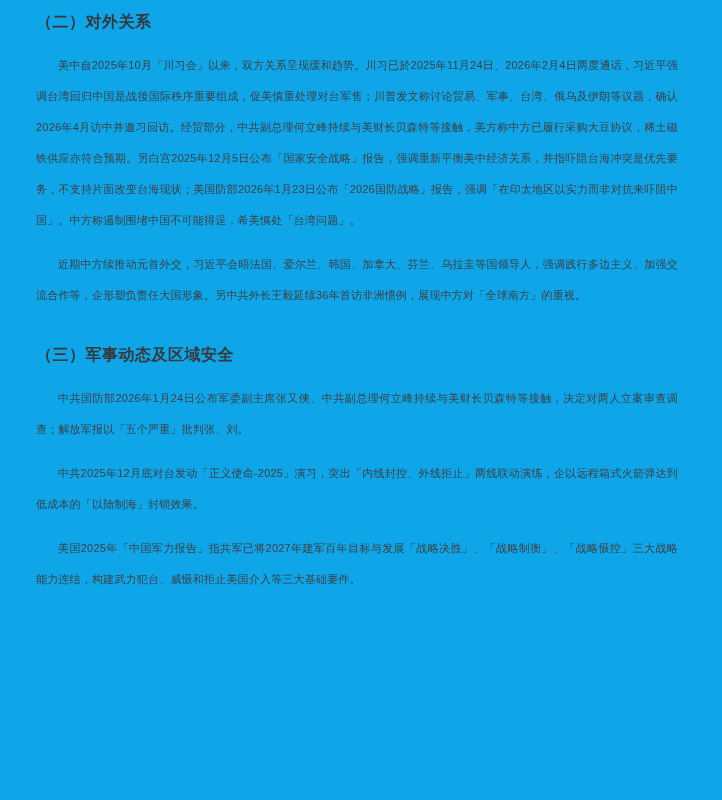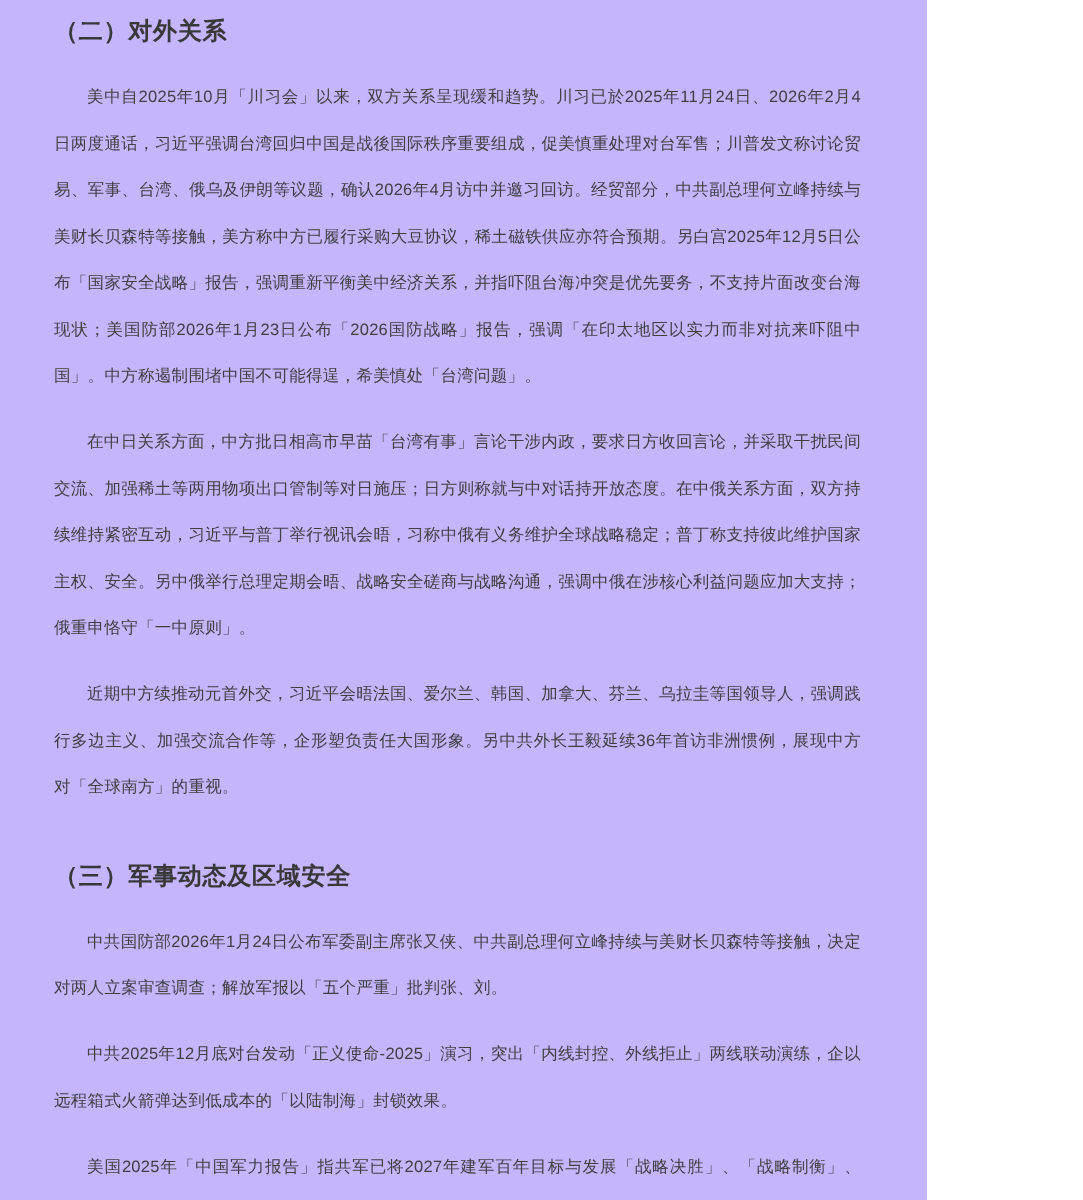--- a/index.html
+++ b/index.html
@@ -8,24 +8,24 @@
     background: #ffffff;
   }
   body {
     width: 722px;
     height: 800px;
     overflow: hidden;
     font-family: "Liberation Sans", "DejaVu Sans", sans-serif;
   }
   .doc-page {
     box-sizing: border-box;
-    width: 618px;
+    width: 722px;
     height: 800px;
     padding: 10px 44px 0 36px;
-    background: #c4b5fd;
+    background: #0ea5e9;
   }
   .sec-heading {
     font-size: 16px;
     font-weight: bold;
     color: #383838;
     line-height: 24px;
     margin: 0 0 16px 0;
     letter-spacing: 0.5px;
   }
   .sec-heading.second {
@@ -45,21 +45,20 @@
 </style>
 </head>
 <body>
 
 <div class="doc-page">
 
   <h2 class="sec-heading">（二）对外关系</h2>
 
   <p class="para">美中自2025年10月「川习会」以来，双方关系呈现缓和趋势。川习已於2025年11月24日、2026年2月4日两度通话，习近平强调台湾回归中国是战後国际秩序重要组成，促美慎重处理对台军售；川普发文称讨论贸易、军事、台湾、俄乌及伊朗等议题，确认2026年4月访中并邀习回访。经贸部分，中共副总理何立峰持续与美财长贝森特等接触，美方称中方已履行采购大豆协议，稀土磁铁供应亦符合预期。另白宫2025年12月5日公布「国家安全战略」报告，强调重新平衡美中经济关系，并指吓阻台海冲突是优先要务，不支持片面改变台海现状；美国防部2026年1月23日公布「2026国防战略」报告，强调「在印太地区以实力而非对抗来吓阻中国」。中方称遏制围堵中国不可能得逞，希美慎处「台湾问题」。</p>
 
-  <p class="para">在中日关系方面，中方批日相高市早苗「台湾有事」言论干涉内政，要求日方收回言论，并采取干扰民间交流、加强稀土等两用物项出口管制等对日施压；日方则称就与中对话持开放态度。在中俄关系方面，双方持续维持紧密互动，习近平与普丁举行视讯会晤，习称中俄有义务维护全球战略稳定；普丁称支持彼此维护国家主权、安全。另中俄举行总理定期会晤、战略安全磋商与战略沟通，强调中俄在涉核心利益问题应加大支持；俄重申恪守「一中原则」。</p>
 
   <p class="para">近期中方续推动元首外交，习近平会晤法国、爱尔兰、韩国、加拿大、芬兰、乌拉圭等国领导人，强调践行多边主义、加强交流合作等，企形塑负责任大国形象。另中共外长王毅延续36年首访非洲惯例，展现中方对「全球南方」的重视。</p>
 
   <h2 class="sec-heading second">（三）军事动态及区域安全</h2>
 
   <p class="para">中共国防部2026年1月24日公布军委副主席张又侠、中共副总理何立峰持续与美财长贝森特等接触，决定对两人立案审查调查；解放军报以「五个严重」批判张、刘。</p>
 
   <p class="para">中共2025年12月底对台发动「正义使命-2025」演习，突出「内线封控、外线拒止」两线联动演练，企以远程箱式火箭弹达到低成本的「以陆制海」封锁效果。</p>
 
   <p class="para">美国2025年「中国军力报告」指共军已将2027年建军百年目标与发展「战略决胜」、「战略制衡」、「战略慑控」三大战略能力连结，构建武力犯台、威慑和拒止美国介入等三大基础要件。</p>

